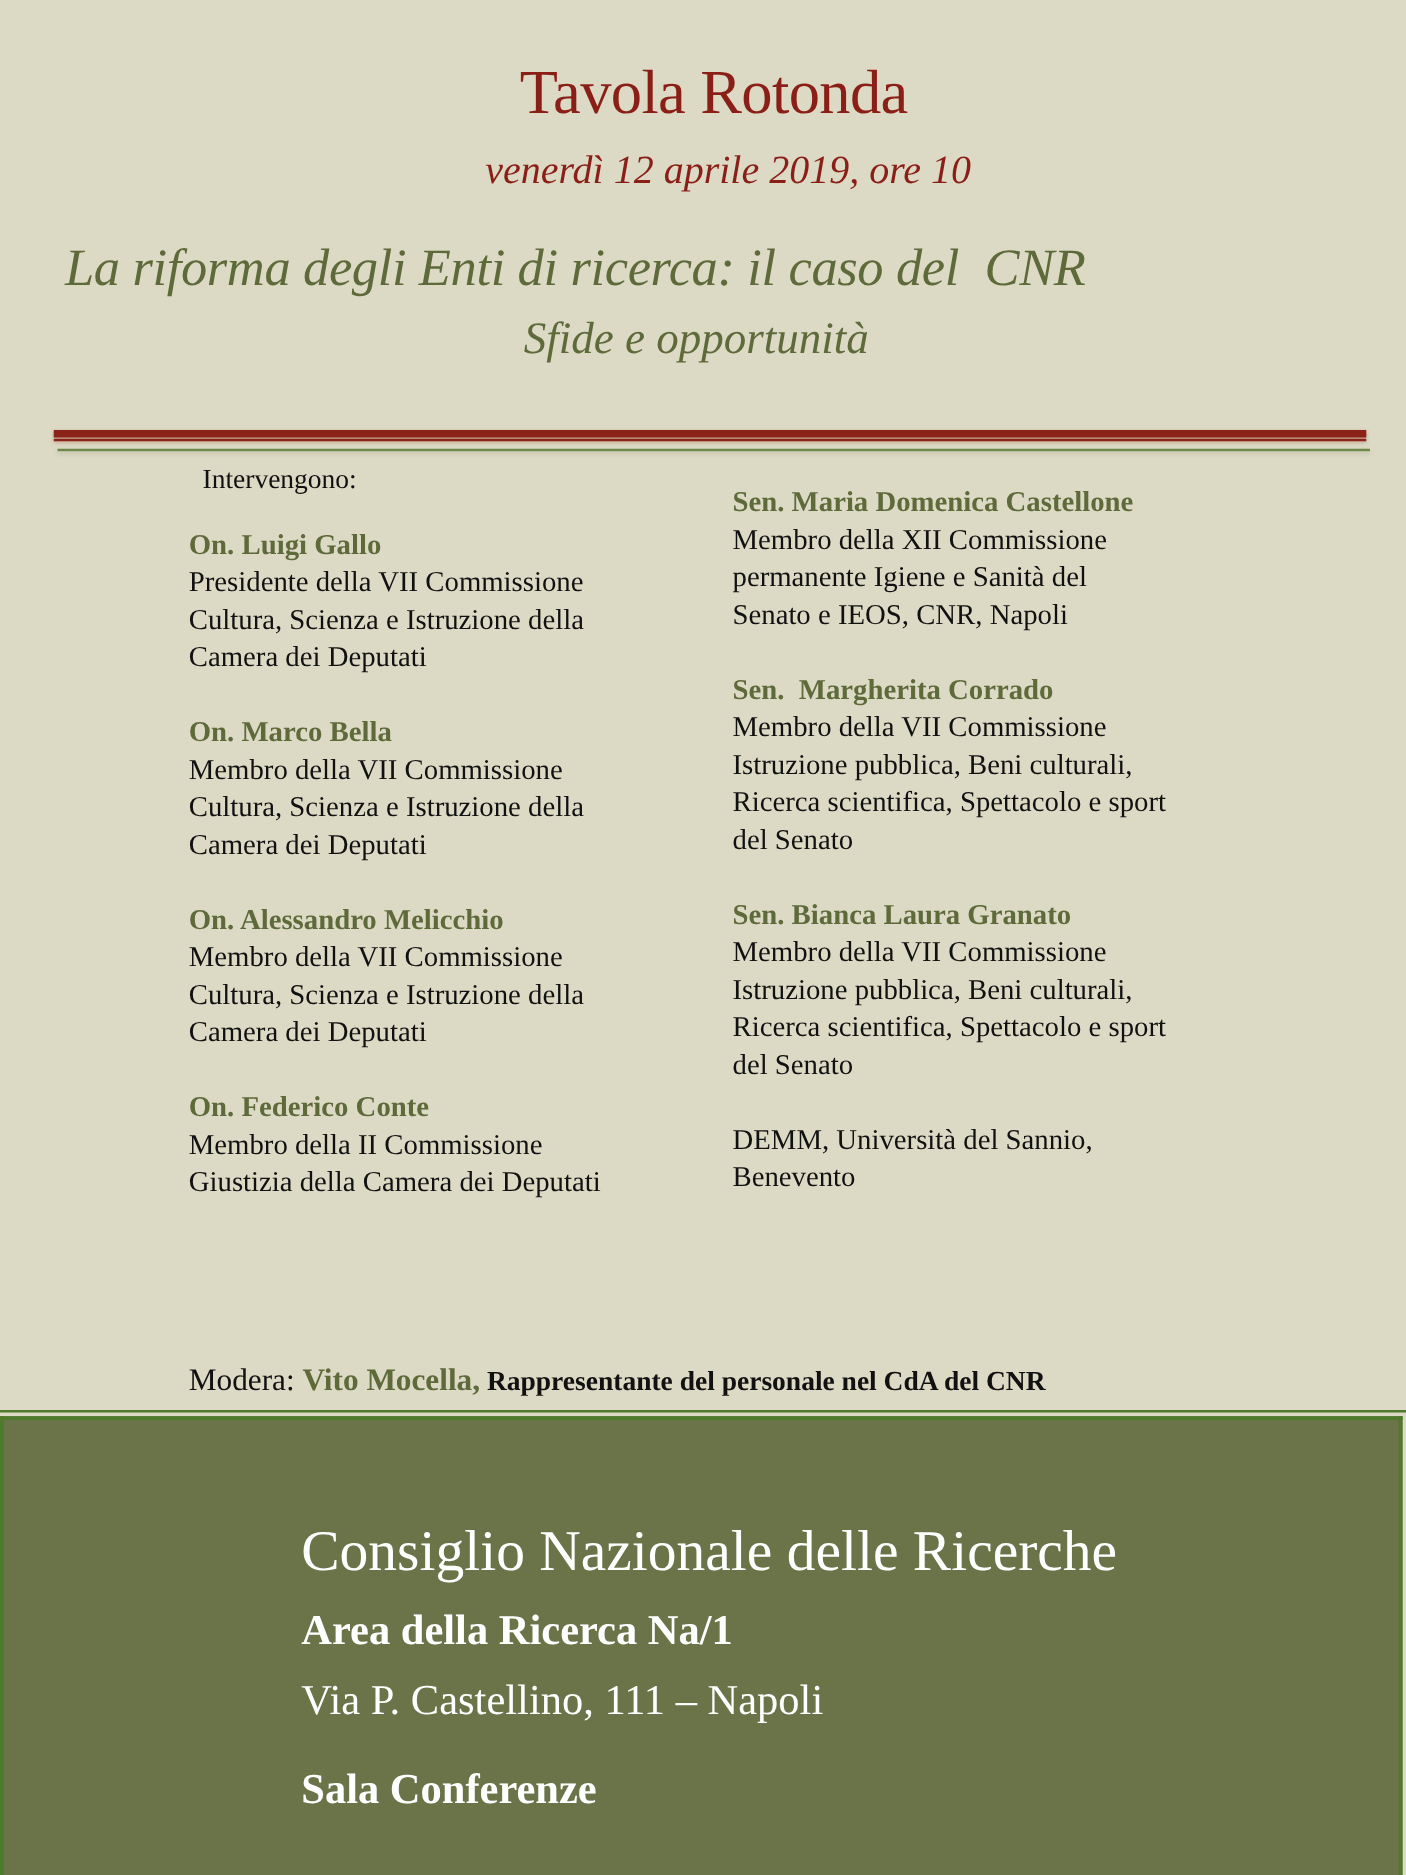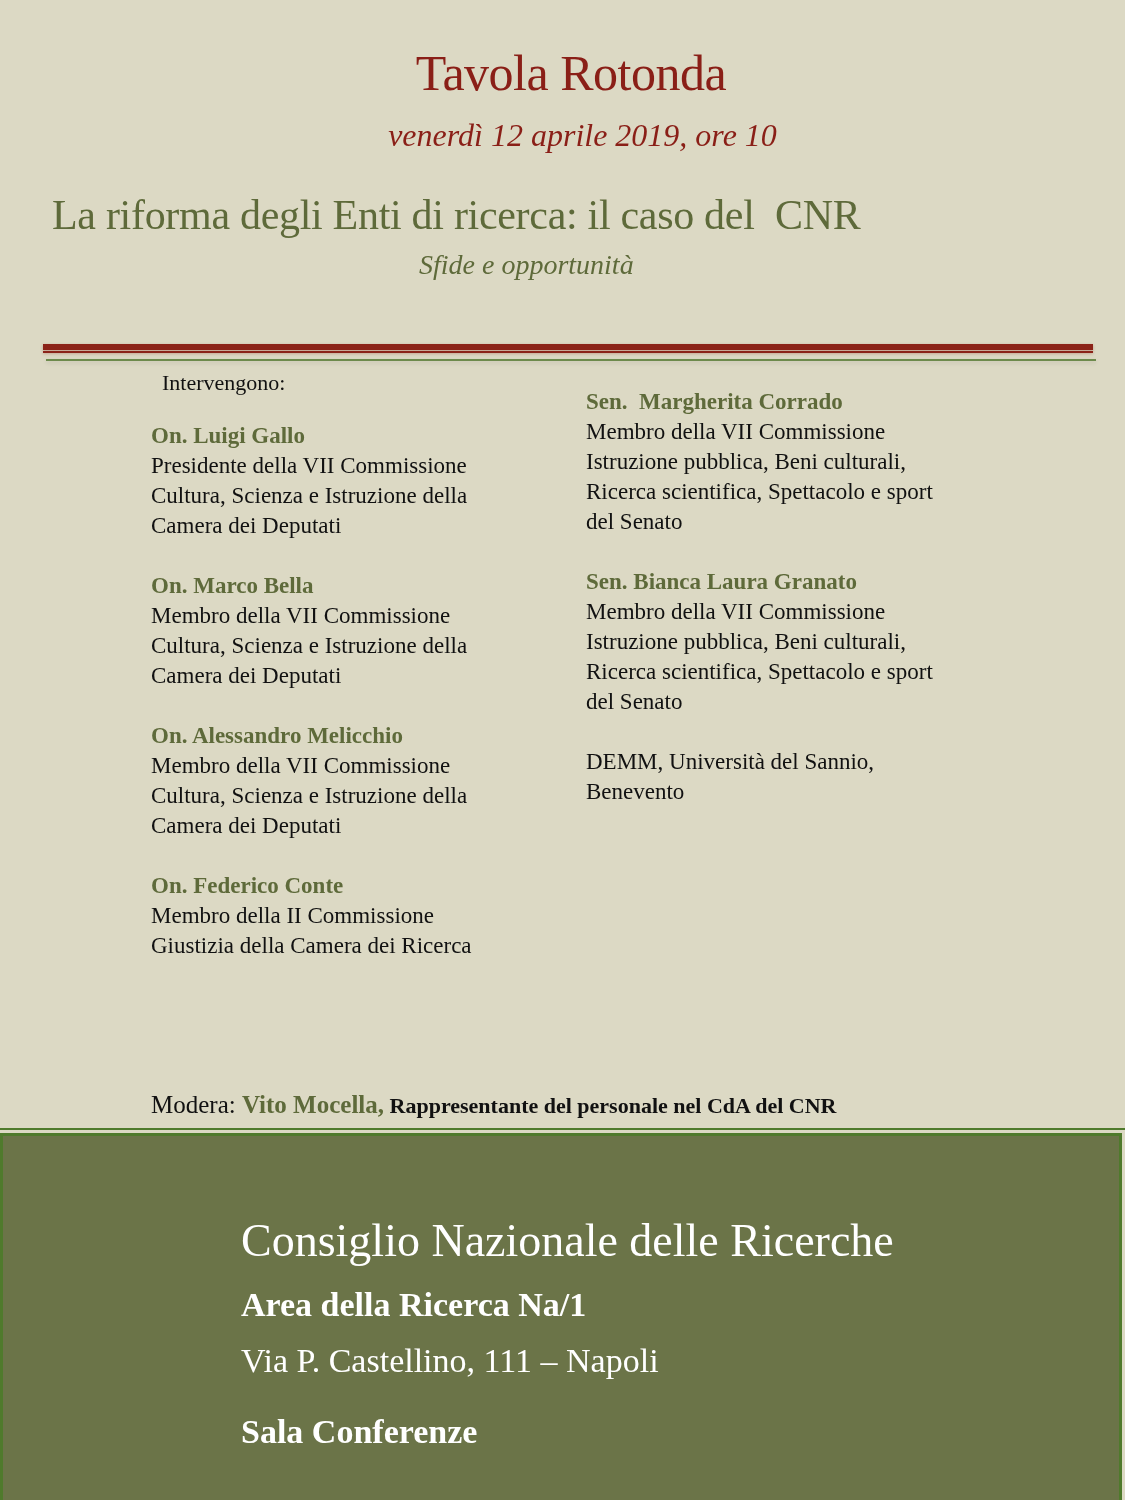--- a/index.html
+++ b/index.html
@@ -12,24 +12,24 @@
   .abs { position:absolute; }
   #title {
     left:0; width:1142px; top:44px; text-align:center;
     font-size:50px; color:#8a1f17; letter-spacing:-0.5px;
   }
   #date {
     left:0; width:1165px; top:117px; text-align:center;
     font-size:32px; font-style:italic; color:#8a1f17;
   }
   #subject {
-    left:52px; top:191px; font-size:42px; color:#5e6a3a; letter-spacing:-0.3px; white-space:pre;
+    left:52px; top:191px; font-size:42px; color:#5e6a3a; letter-spacing:-0.3px; white-space:pre;font-style:italic;
   }
   #subtitle {
-    left:419px; top:249px; font-size:28px; font-style:italic; color:#5e6a3a;
+    left:419px; top:249px; font-size:36px; font-style:italic; color:#5e6a3a;
   }
   .rule { position:absolute; }
   #rule-red-thick { left:43px; top:344px; width:1050px; height:6px; background:#8b2318; box-shadow:0 1px 3px rgba(139,35,24,0.35); }
   #rule-red-thin { left:43px; top:351px; width:1050px; height:2px; background:#8b2318; box-shadow:0 1px 3px rgba(139,35,24,0.3); }
   #rule-green { left:46px; top:359px; width:1050px; height:2px; background:#6d8a4c; box-shadow:0 2px 4px rgba(0,0,0,0.12); }
 
   #intro { left:162px; top:370px; font-size:22px; color:#111; }
 
   .col { position:absolute; font-size:23px; line-height:30px; }
   #col-left { left:151px; top:421px; width:410px;font-family:Liberation Serif, serif; }
@@ -91,25 +91,33 @@
       <div class="role">
         <div>Membro della VII Commissione</div>
         <div>Cultura, Scienza e Istruzione della</div>
         <div>Camera dei Deputati</div>
       </div>
     </div>
     <div class="speaker">
       <div class="name">On. Federico Conte</div>
       <div class="role">
         <div>Membro della II Commissione</div>
-        <div>Giustizia della Camera dei Ricerca</div>
+        <div>Giustizia della Camera dei Deputati</div>
       </div>
     </div>
   </div>
 <div class="col" id="col-right">
+    <div class="speaker">
+      <div class="name">Sen. Maria Domenica Castellone</div>
+      <div class="role">
+        <div>Membro della XII Commissione</div>
+        <div>permanente Igiene e Sanità del</div>
+        <div>Senato e IEOS, CNR, Napoli</div>
+      </div>
+    </div>
     <div class="speaker">
       <div class="name">Sen.  Margherita Corrado</div>
       <div class="role">
         <div>Membro della VII Commissione</div>
         <div>Istruzione pubblica, Beni culturali,</div>
         <div>Ricerca scientifica, Spettacolo e sport</div>
         <div>del Senato</div>
       </div>
     </div>
     <div class="speaker">

